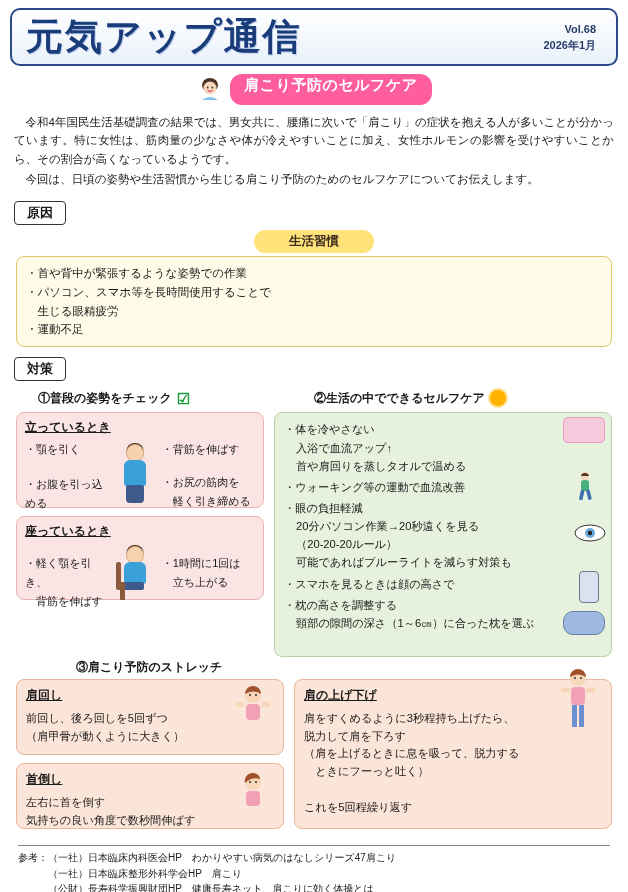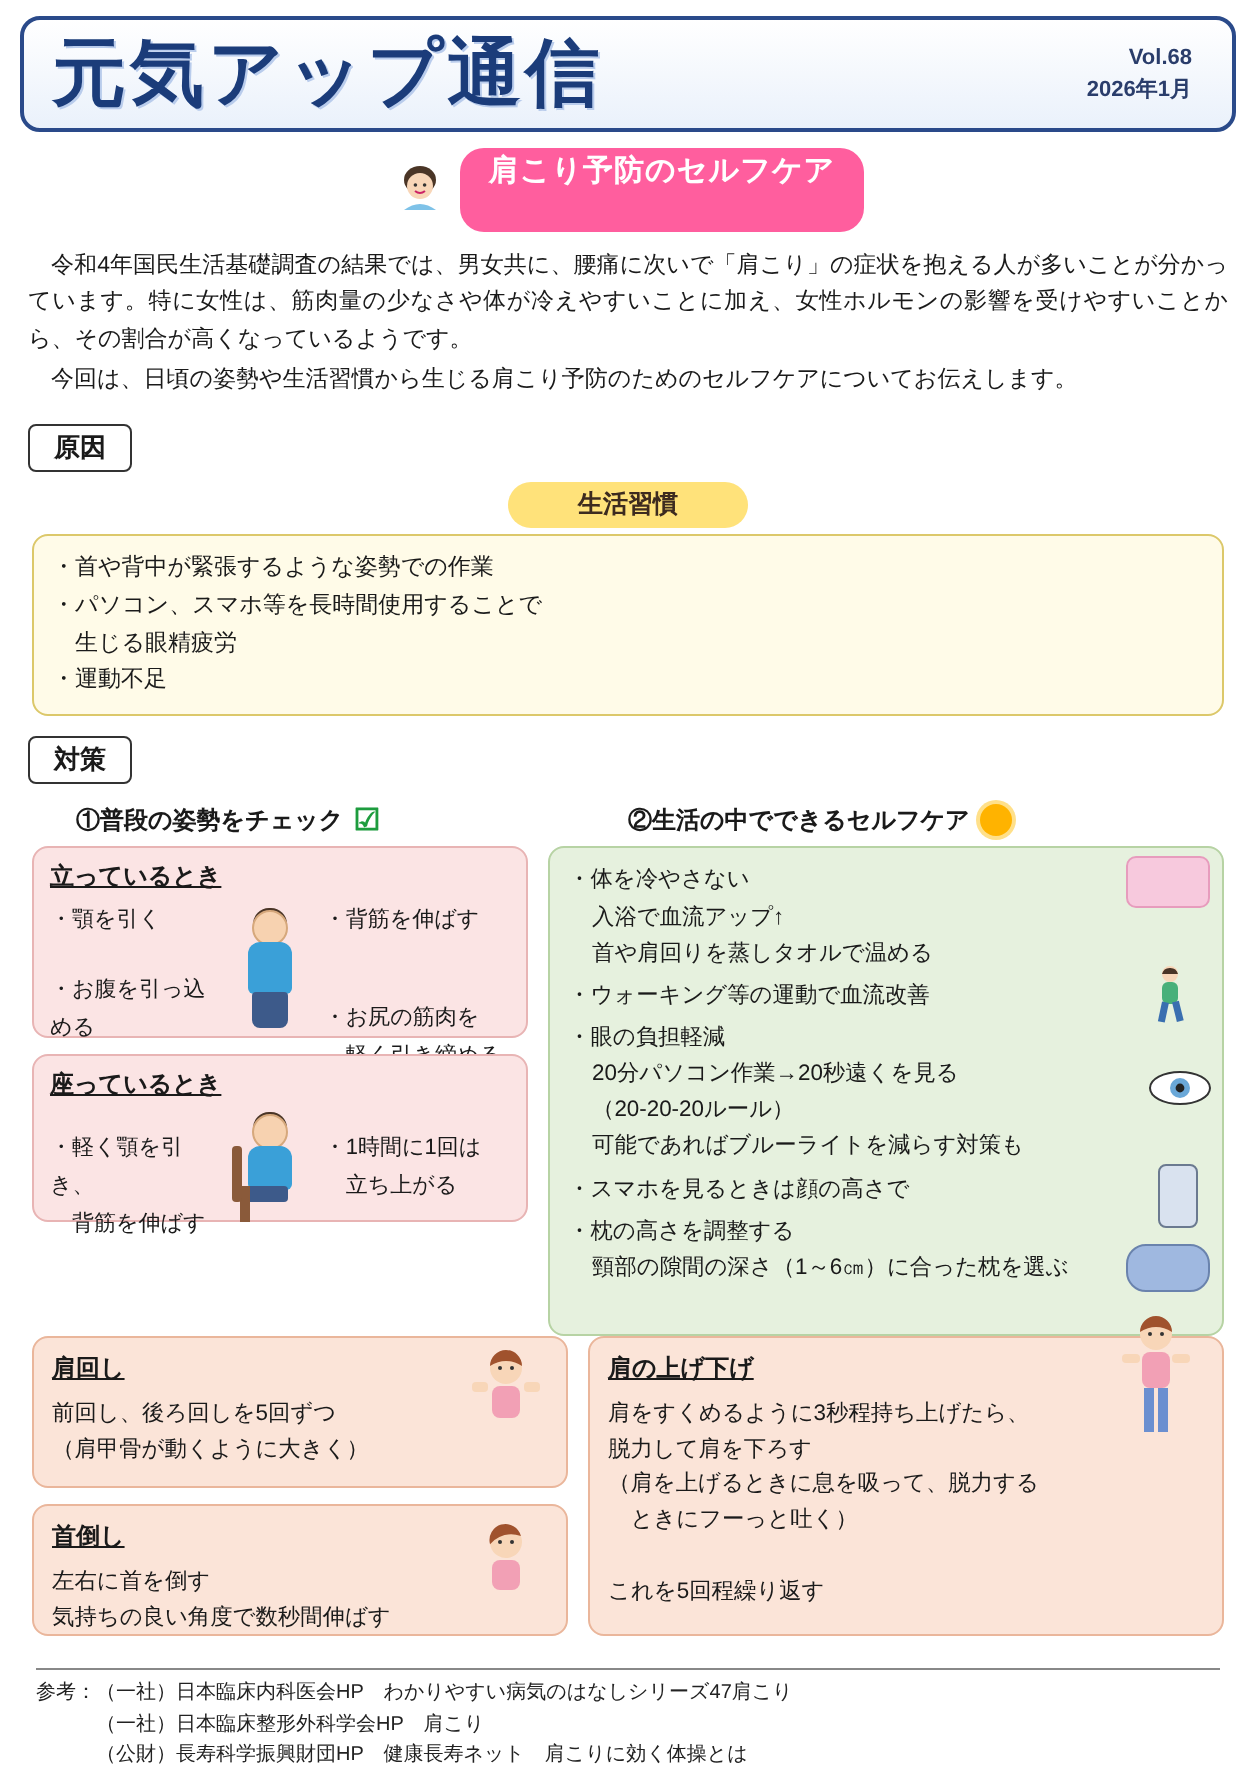--- a/index.html
+++ b/index.html
@@ -57,21 +57,21 @@
     justify-content: center;
     margin-top: 8px;
     gap: 6px;
   }
   .subtitle-banner {
     background: #ff5e9e;
     color: #ffffff;
     font-size: 15px;
     font-weight: bold;
     border-radius: 12px;
-    padding: 2px 14px 21px 14px;
+    padding: 2px 14px 10px 14px;
     letter-spacing: 0.5px;
     white-space: nowrap;
   }
   .face-icon {
     width: 28px;
     height: 28px;
     position: relative;
   }
   
   .intro {
@@ -132,21 +132,21 @@
   
   .cm-head-row {
     display: flex;
     padding: 0 6px;
     margin-top: 4px;
   }
   .cm-head {
     font-size: 12px;
     font-weight: bold;
     display: flex;
-    align-items: center;
+    align-items: flex-start;
     gap: 5px;
   }
   .cm-head.left  { width: 268px; padding-left: 22px; }
   .cm-head.right { flex: 1; padding-left: 8px; }
   .check-icon { color: #1d9c3e; font-size: 15px; font-weight: bold; }
   .sun-icon {
     width: 16px; height: 16px; border-radius: 50%;
     background: #ffb300; display: inline-block;
     box-shadow: 0 0 0 2px #ffe08a;
   }
@@ -342,21 +342,21 @@
           </div>
           <div class="spacer-person">
             <div class="person" style="position:relative;margin:4px auto 0 auto;">
               <div class="fig-hair"></div>
               <div class="fig-head"></div>
               <div class="fig-body" style="background:#3aa0d8;"></div>
               <div class="fig-legs"></div>
             </div>
           </div>
           <div class="c right">
-            <div style="white-space:pre-wrap;margin-bottom:30px;">・背筋を伸ばす</div>
+            <div style="white-space:pre-wrap;margin-bottom:14px;">・背筋を伸ばす</div>
             <div style="white-space:pre-wrap;">・お尻の筋肉を
 　軽く引き締める</div>
           </div>
         </div>
       </div>
 
       <div class="pink-box" style="height:84px;">
         <div class="box-title">座っているとき</div>
         <div class="two-col-list">
           <div class="c">
@@ -425,20 +425,21 @@
             <circle cx="17" cy="10" r="2.2" fill="#222"></circle>
           </svg>
         </div>
         <div class="icon-chip" style="right:12px;top:158px;width:18px;height:30px;background:#d9e2ef;border:1.5px solid #6b7a90;border-radius:4px;"></div>
         <div class="icon-chip" style="right:6px;top:198px;width:40px;height:22px;background:#9fb8e0;border:1px solid #6a83ad;border-radius:10px;"></div>
       </div>
     </div>
   </div>
 
   
+  <div class="stretch-head">③肩こり予防のストレッチ</div>
 
   <div class="stretch-row">
     <div class="stretch-left">
 
       <div class="peach-box" style="height:76px;">
         <div class="box-title">肩回し</div>
         <div class="body">前回し、後ろ回しを5回ずつ
 （肩甲骨が動くように大きく）</div>
         <div style="position:absolute;right:8px;top:4px;width:44px;height:42px;">
           <svg width="44" height="42" viewBox="0 0 44 42">

